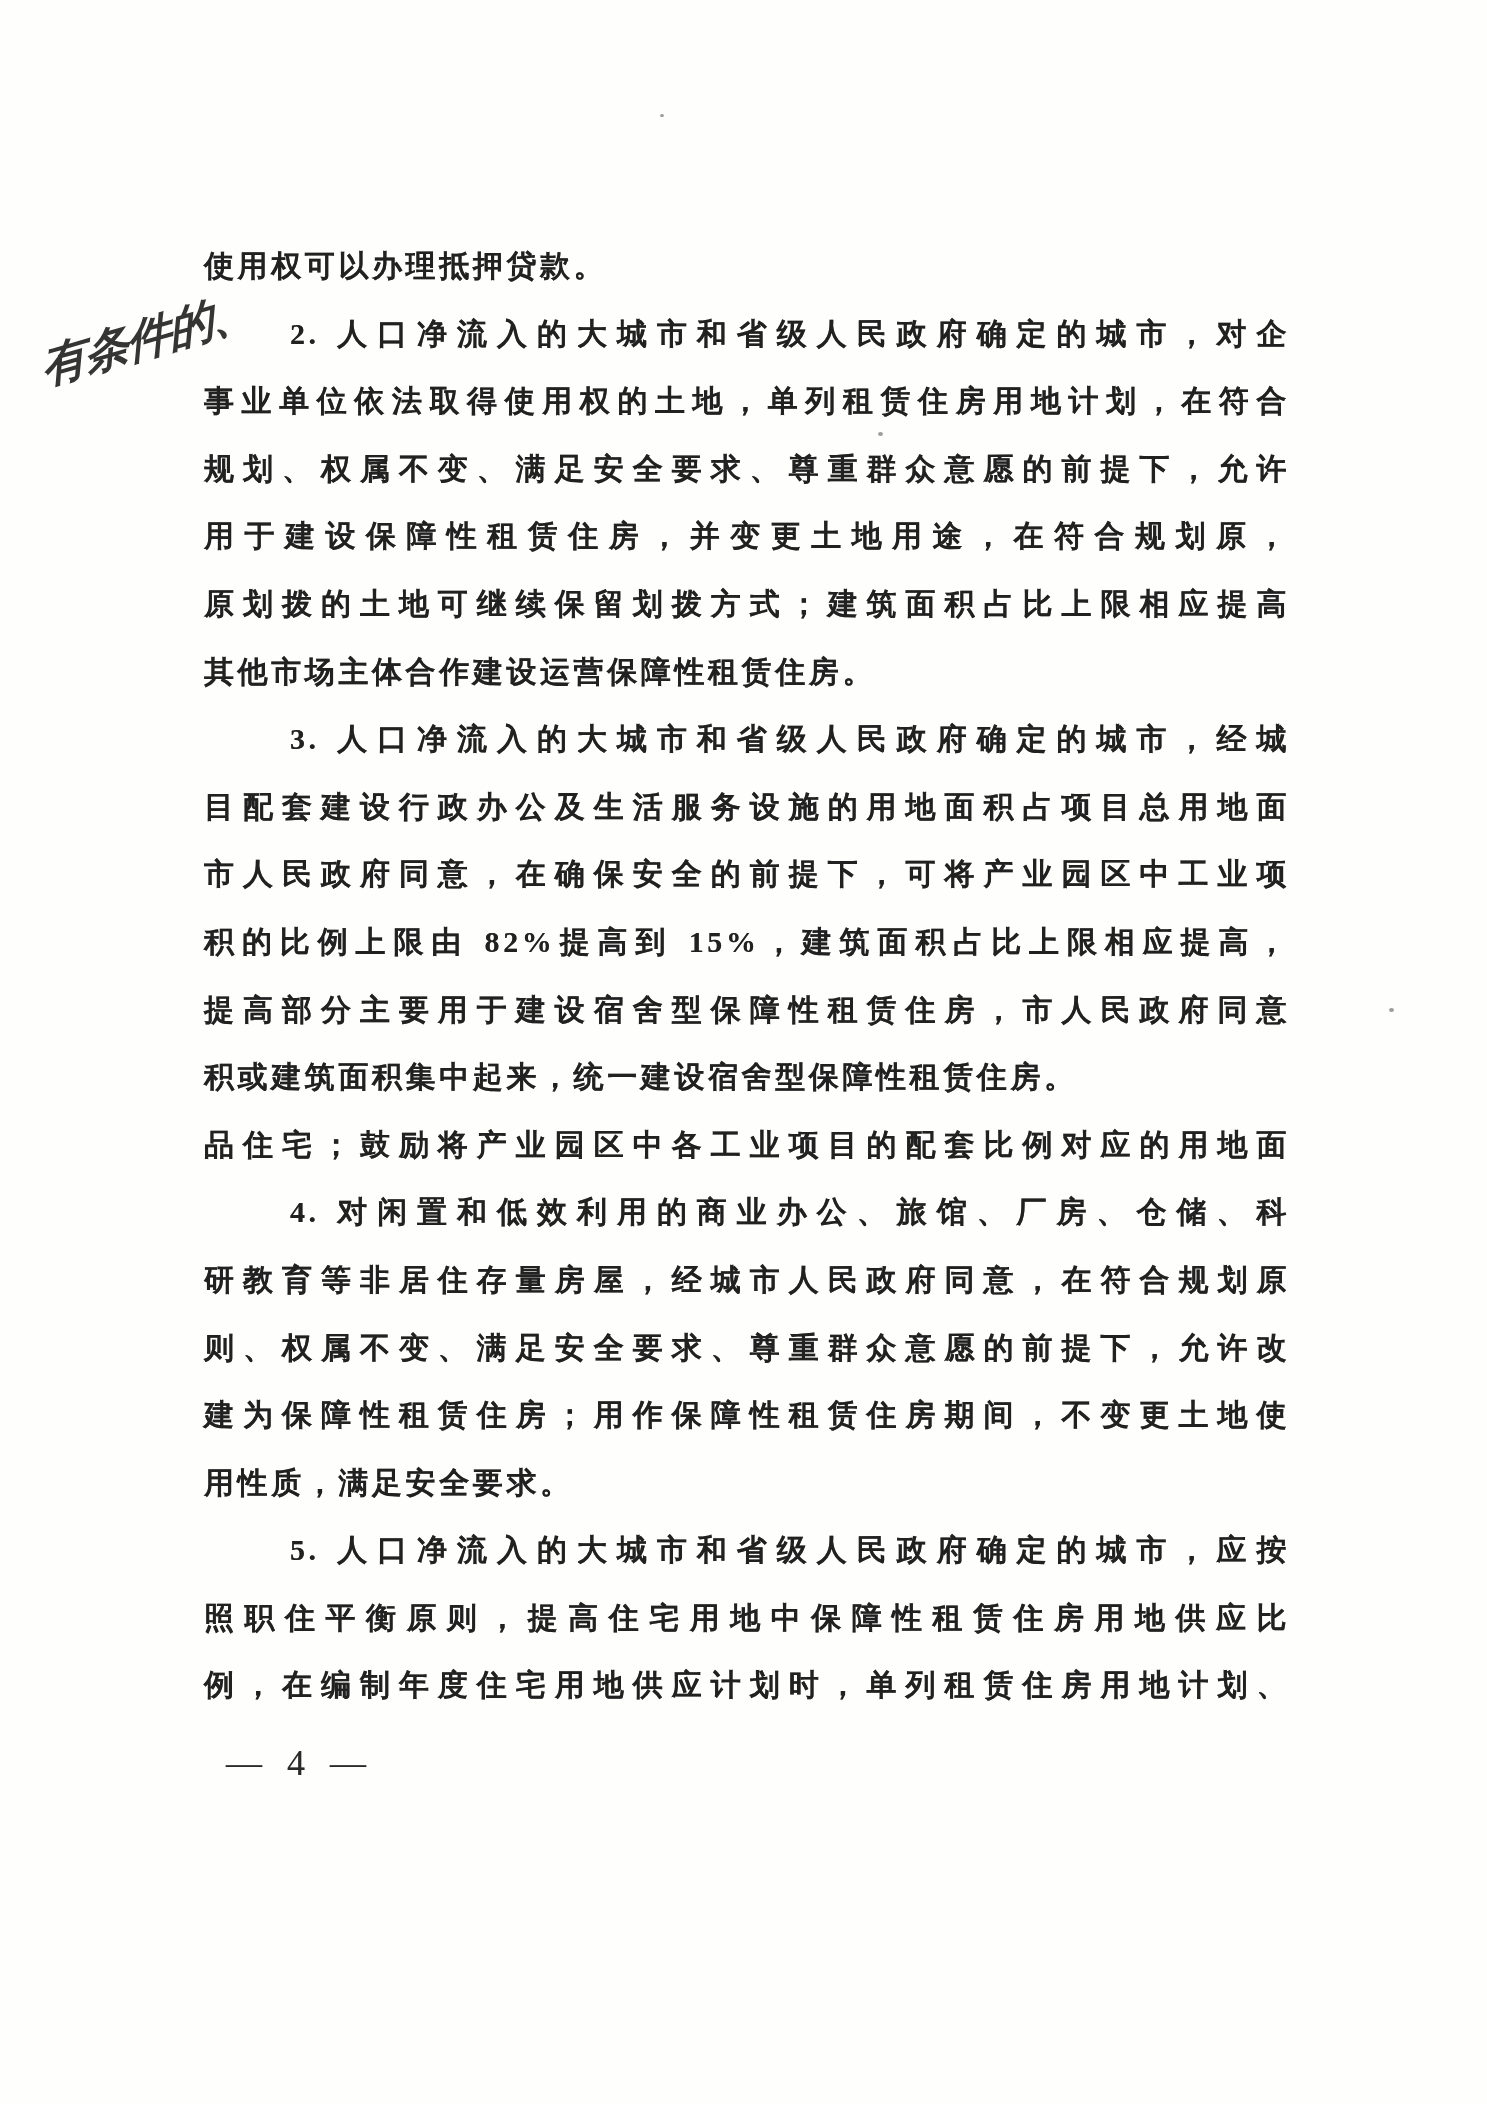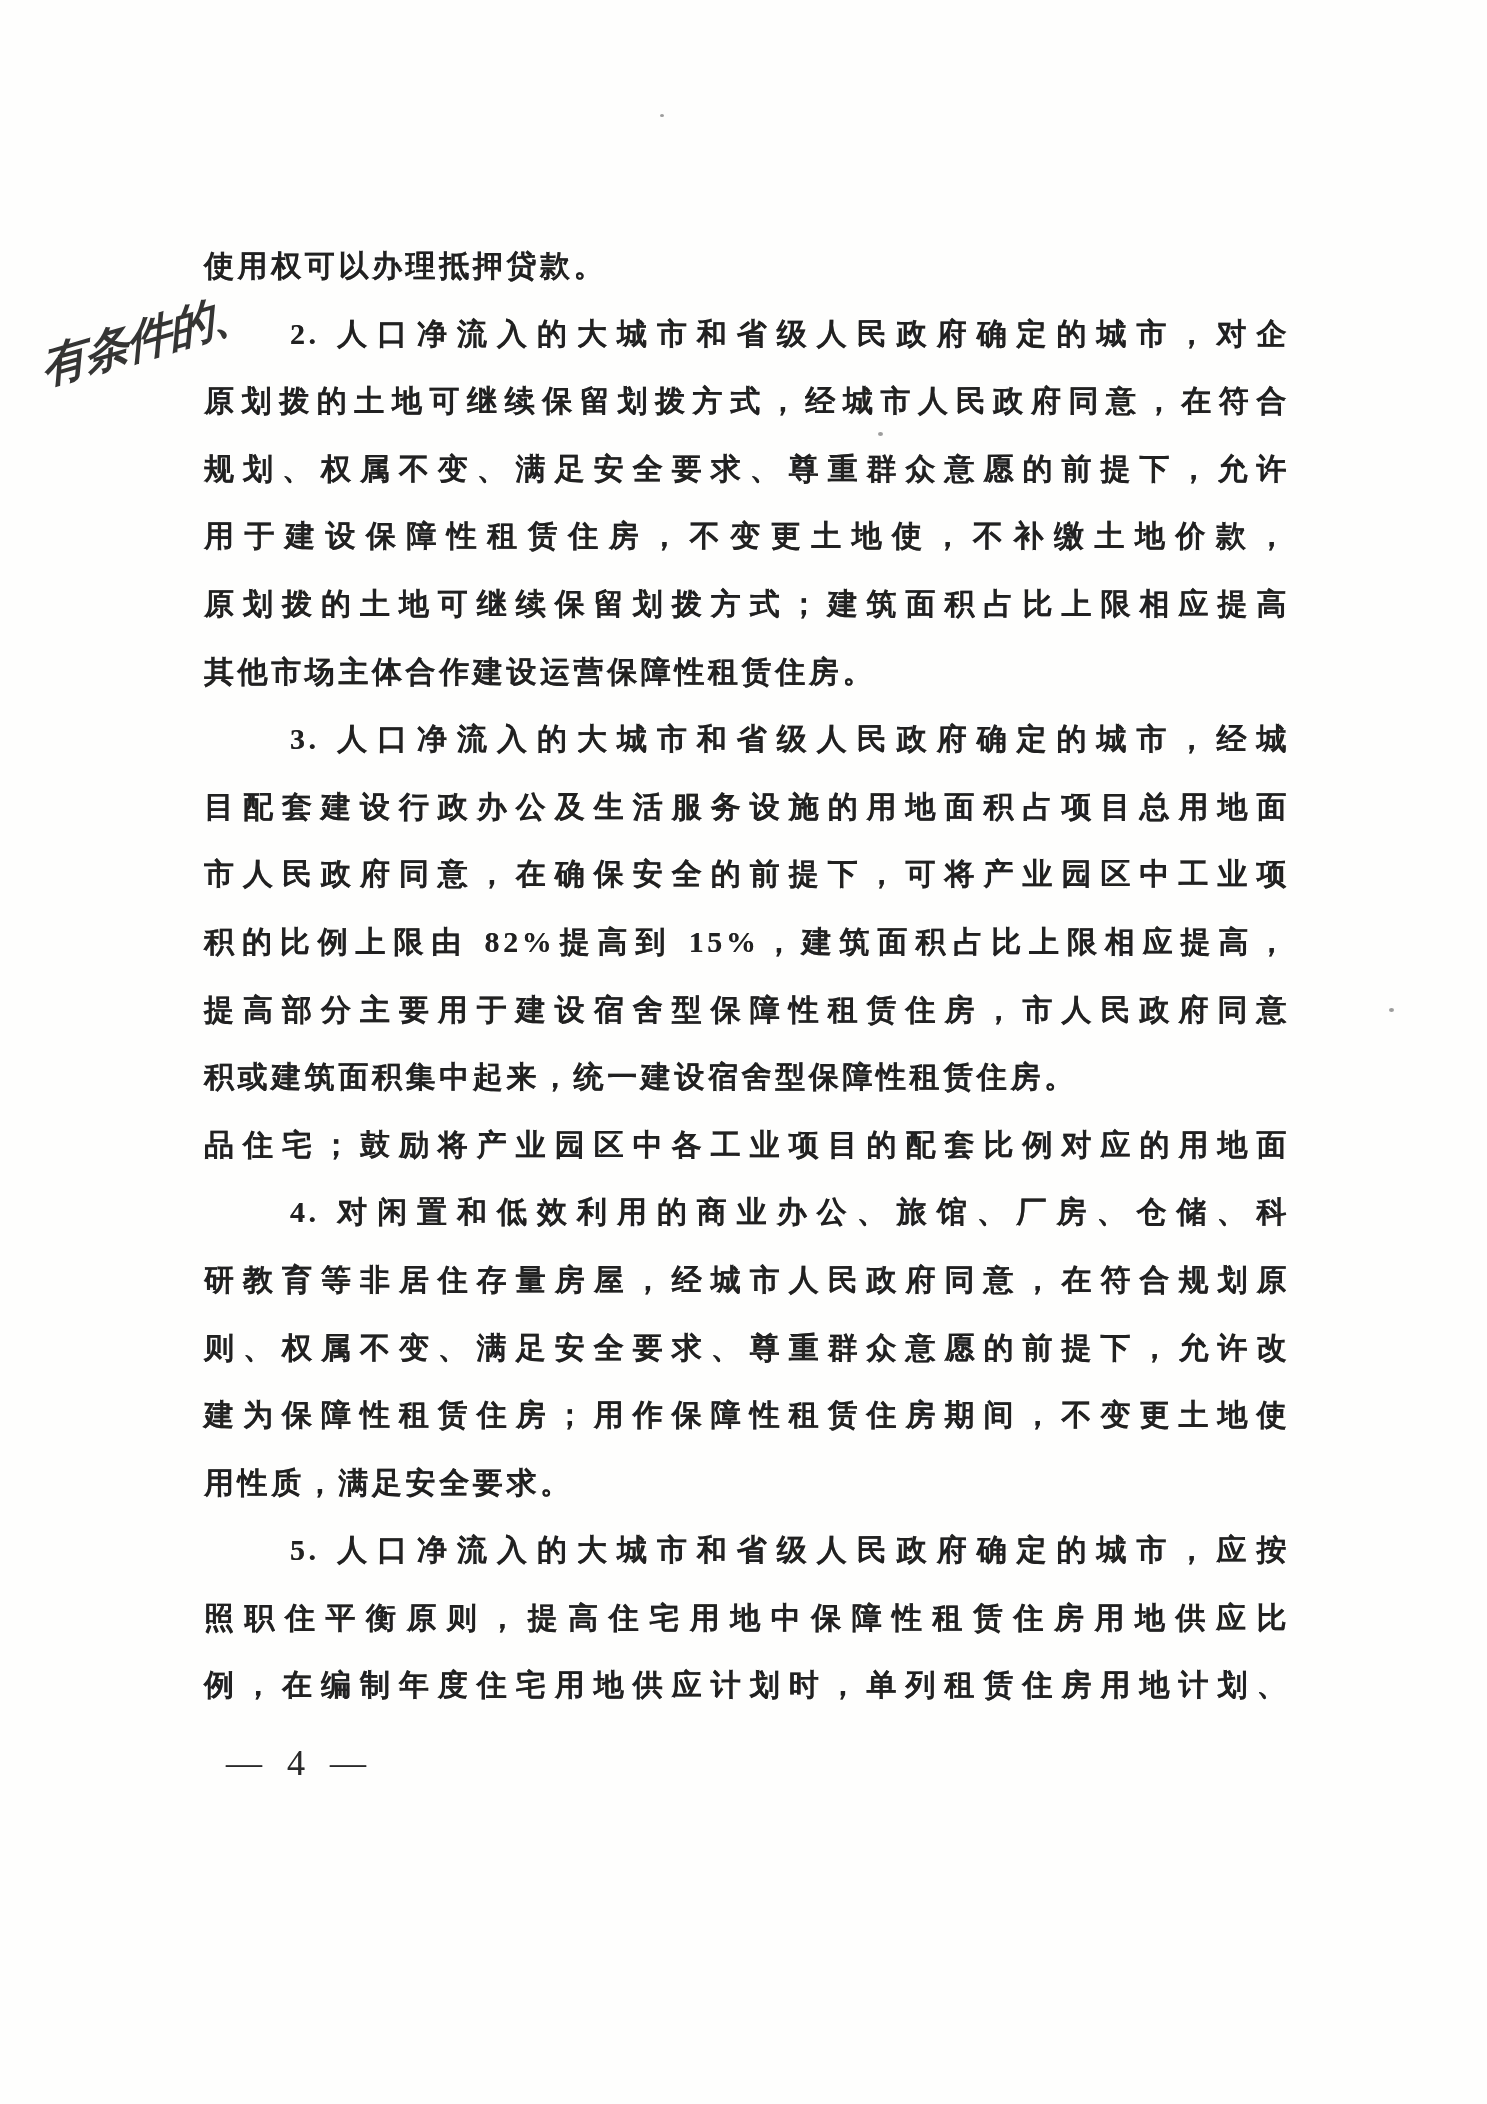--- a/index.html
+++ b/index.html
@@ -81,23 +81,23 @@
 </head>
 <body>
 
 <div class="page">
 
   <div class="annotation">有条件的、</div>
 
   <div class="textblock">
     <div class="line pend">使用权可以办理抵押贷款。</div>
     <div class="line indent">2. 人口净流入的大城市和省级人民政府确定的城市，对企</div>
-    <div class="line">原划拨的土地可继续保留划拨方式，经城市人民政府同意，在符合</div>
+    <div class="line">事业单位依法取得使用权的土地，单列租赁住房用地计划，在符合</div>
     <div class="line">规划、权属不变、满足安全要求、尊重群众意愿的前提下，允许</div>
-    <div class="line">用于建设保障性租赁住房，不变更土地使，不补缴土地价款，</div>
+    <div class="line">用于建设保障性租赁住房，并变更土地用途，在符合规划原，</div>
     <div class="line">原划拨的土地可继续保留划拨方式；建筑面积占比上限相应提高</div>
     <div class="line pend">其他市场主体合作建设运营保障性租赁住房。</div>
     <div class="line indent">3. 人口净流入的大城市和省级人民政府确定的城市，经城</div>
     <div class="line">目配套建设行政办公及生活服务设施的用地面积占项目总用地面</div>
     <div class="line">市人民政府同意，在确保安全的前提下，可将产业园区中工业项</div>
     <div class="line">积的比例上限由 82%提高到 15%，建筑面积占比上限相应提高，</div>
     <div class="line">提高部分主要用于建设宿舍型保障性租赁住房，市人民政府同意</div>
     <div class="line pend">积或建筑面积集中起来，统一建设宿舍型保障性租赁住房。</div>
     <div class="line">品住宅；鼓励将产业园区中各工业项目的配套比例对应的用地面</div>
     <div class="line indent">4. 对闲置和低效利用的商业办公、旅馆、厂房、仓储、科</div>

